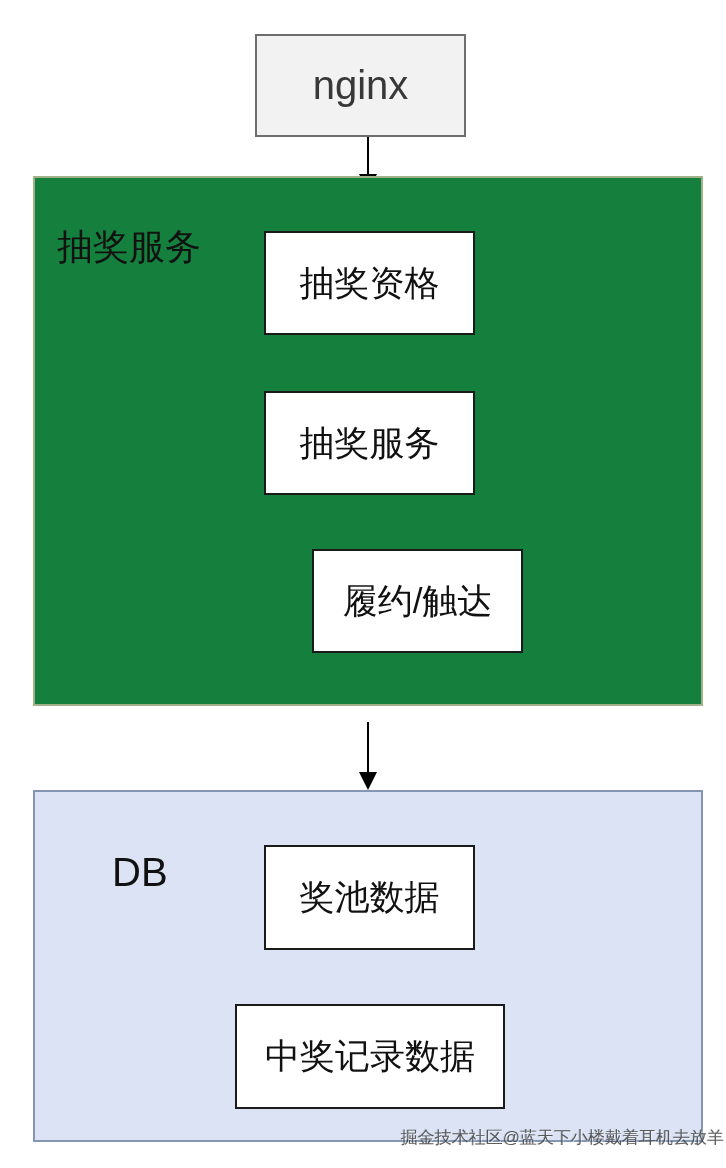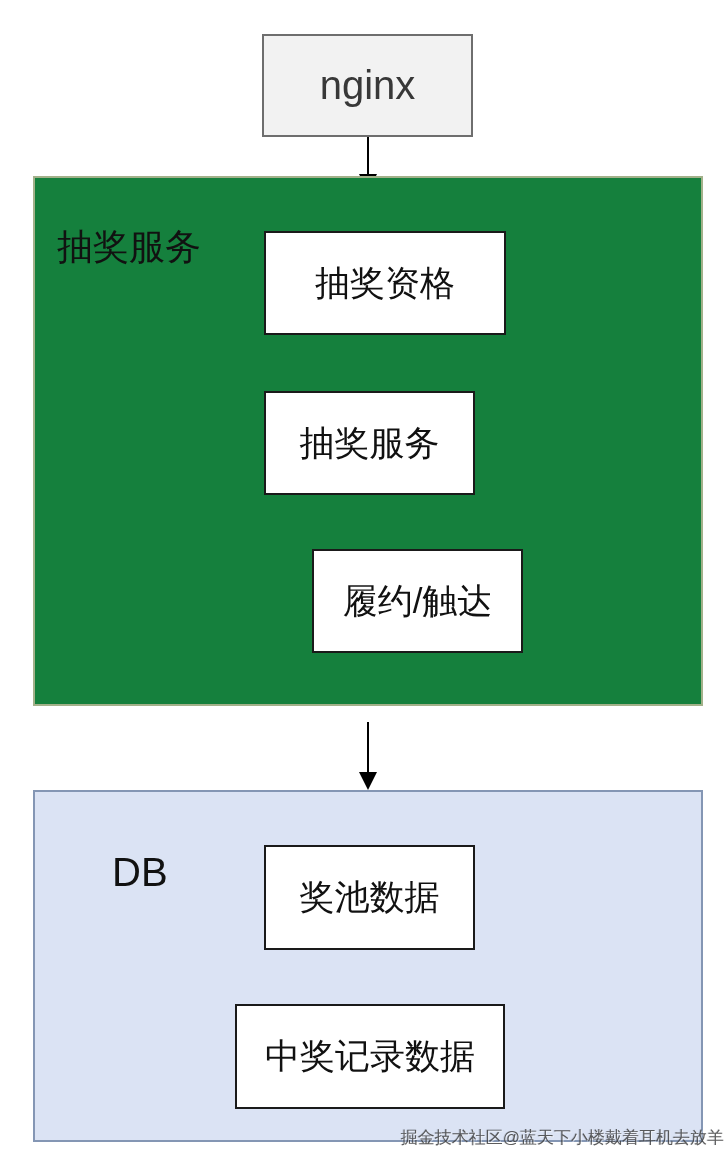--- a/index.html
+++ b/index.html
@@ -12,21 +12,21 @@
     position: relative;
     width: 726px;
     height: 1168px;
     background: #ffffff;
     overflow: hidden;
   }
 
   
   .nginx-node {
     position: absolute;
-    left: 262px; top: 34px;
+    left: 255px; top: 34px;
     width: 211px; height: 103px;
     background: #f2f2f2;
     border: 2px solid #6e6e6e;
     display: flex; align-items: center; justify-content: center;
     font-size: 40px;
     color: #383838;
     box-sizing: border-box;
   }
 
   
@@ -64,21 +64,21 @@
   .node {
     position: absolute;
     background: #ffffff;
     border: 2px solid #1a1a1a;
     display: flex; align-items: center; justify-content: center;
     font-size: 35px;
     color: #111111;
     box-sizing: border-box;
     white-space: nowrap;
   }
-  .node-1 { left: 229px; top: 53px;  width: 242px; height: 104px; } 
+  .node-1 { left: 229px; top: 53px;  width: 211px; height: 104px; } 
   .node-2 { left: 229px; top: 213px; width: 211px; height: 104px; }
   .node-3 { left: 229px; top: 371px; width: 211px; height: 104px; margin-left: 48px; }
   .node-4 { left: 229px; top: 53px;  width: 211px; height: 105px; } 
   .node-5 { left: 200px; top: 212px; width: 270px; height: 105px; }
 
   
   .arrow {
     position: absolute;
     width: 18px;
     transform: translateX(-9px);

